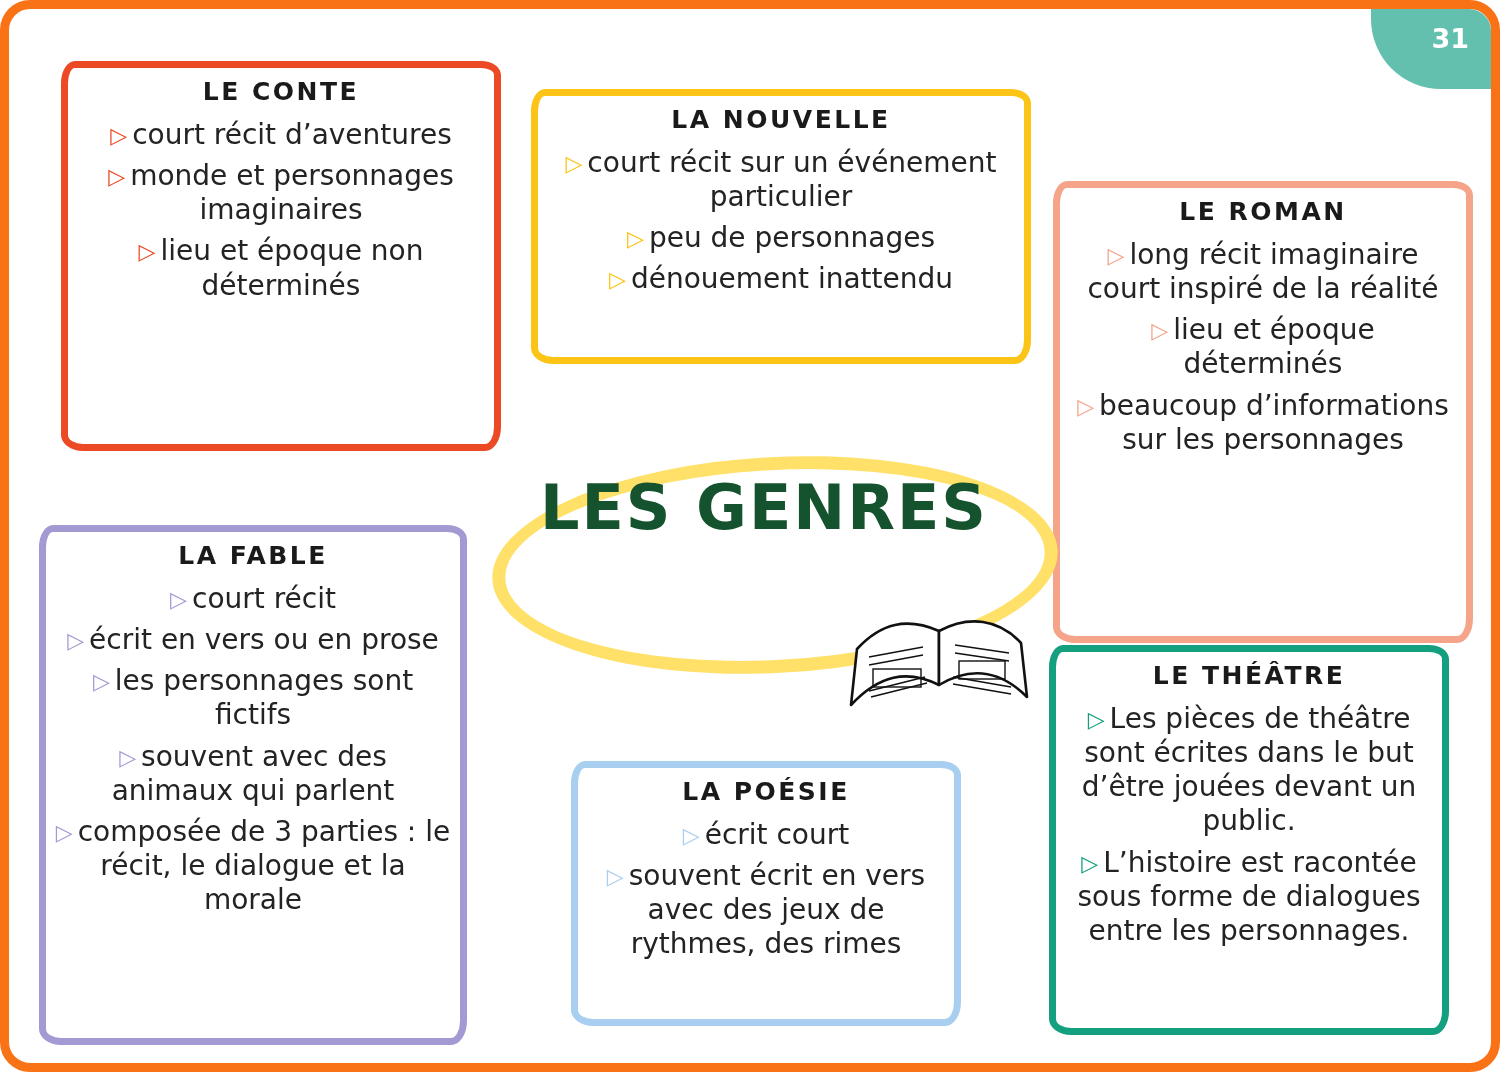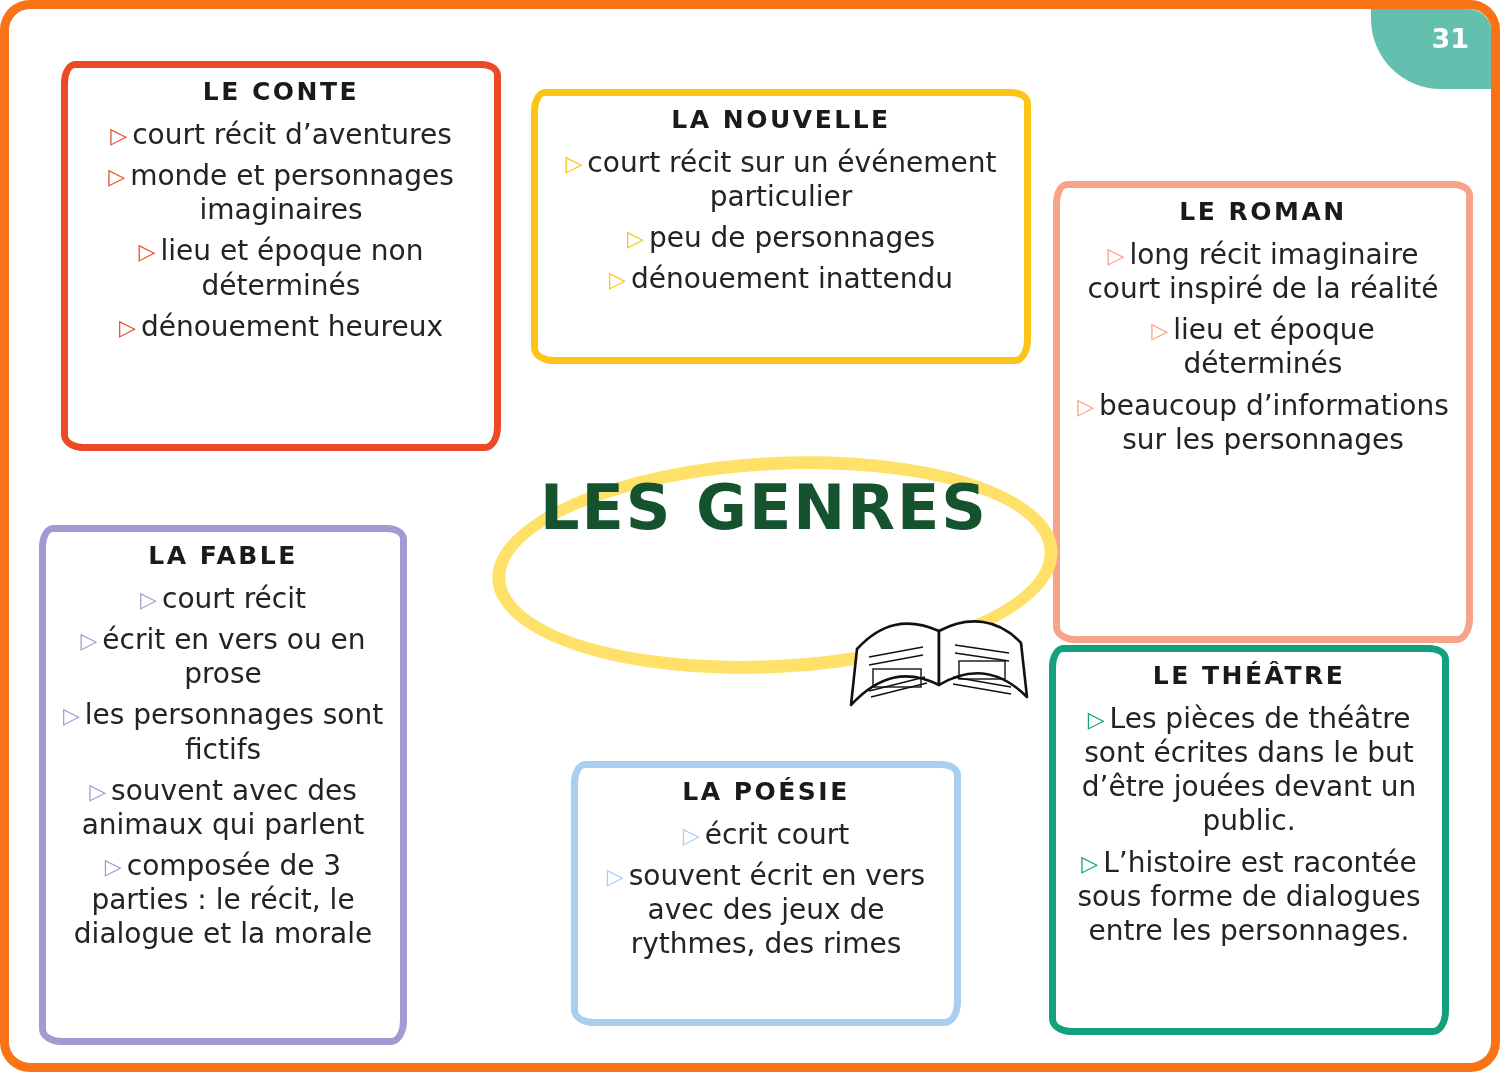--- a/index.html
+++ b/index.html
@@ -90,21 +90,21 @@
     font-size: 22px;
     line-height: 1;
     margin-right: 5px;
     vertical-align: 1px;
   }
 
   
   #card-conte    { left: 52px;  top: 52px;  width: 440px; height: 390px; }
   #card-nouvelle { left: 522px; top: 80px;  width: 500px; height: 275px; }
   #card-roman    { left: 1044px;top: 172px; width: 420px; height: 462px; }
-  #card-fable    { left: 30px;  top: 516px; width: 368px; height: 520px; }
+  #card-fable    { left: 30px;  top: 516px; width: 428px; height: 520px; }
   #card-poesie   { left: 562px; top: 752px; width: 390px; height: 265px; }
   #card-theatre  { left: 1040px;top: 636px; width: 400px; height: 390px; }
 
   
   .center-title {
     position: absolute;
     left: 455px;
     top: 440px;
     width: 600px;
     height: 210px;
@@ -156,21 +156,20 @@
 
   <div class="page-number">31</div>
 
   <div class="card" id="card-conte">
     <div class="card-frame" style="border-color:#ec4a25"></div>
     <div class="card-title">LE CONTE</div>
     <ul class="bullets">
       <li><span class="tri" style="color:#ec4a25">▷</span><span>court récit d’aventures</span></li>
       <li><span class="tri" style="color:#ec4a25">▷</span><span>monde et personnages imaginaires</span></li>
       <li><span class="tri" style="color:#ec4a25">▷</span><span>lieu et époque non déterminés</span></li>
-      <li><span class="tri" style="color:#ec4a25">▷</span><span>dénouement heureux</span></li>
     </ul>
   </div>
 
   <div class="card" id="card-nouvelle">
     <div class="card-frame" style="border-color:#fcc417"></div>
     <div class="card-title">LA NOUVELLE</div>
     <ul class="bullets">
       <li><span class="tri" style="color:#fcc417">▷</span><span>court récit sur un événement particulier</span></li>
       <li><span class="tri" style="color:#fcc417">▷</span><span>peu de personnages</span></li>
       <li><span class="tri" style="color:#fcc417">▷</span><span>dénouement inattendu</span></li>

